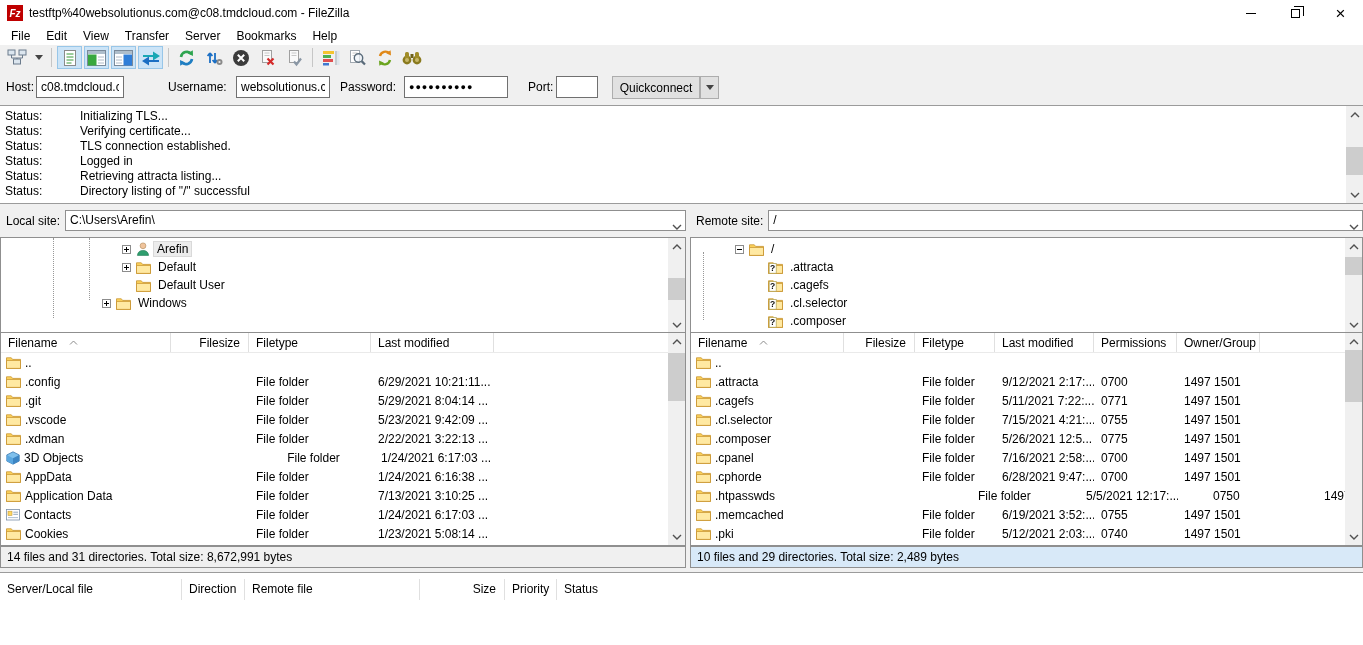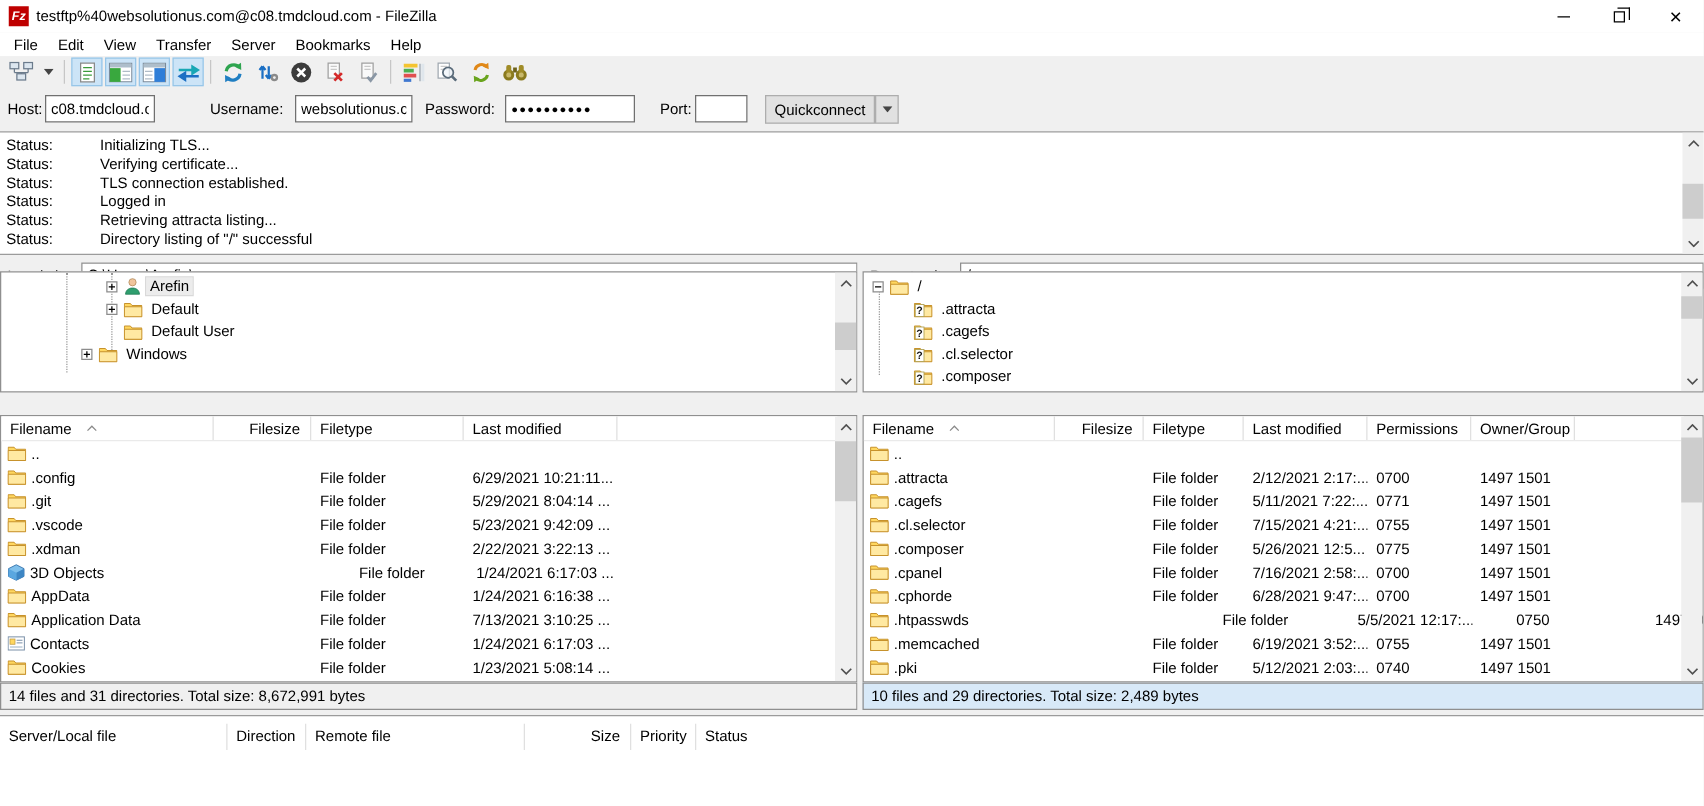--- a/index.html
+++ b/index.html
@@ -48,21 +48,21 @@
   .sb-btn { position:absolute; left:0; width:17px; height:17px; display:flex; align-items:center; justify-content:center; }
   .sb-up { top:0; } .sb-dn { bottom:0; }
   .sb-thumb { position:absolute; left:0; width:17px; background:#cdcdcd; }
 
   
   .sitebar { position:absolute; top:209px; height:23px; display:flex; align-items:center; }
   .site-label { padding:0 5px 0 6px; flex:none; }
   .combo { position:relative; flex:1; height:21px; background:#fff; border:1px solid #8f8f8f; line-height:19px; padding-left:4px; }
   .combo .chev { position:absolute; right:3px; top:6px; }
 
-  .treebox { position:absolute; top:217px; height:97px; background:#fff; border:1px solid #8f8f8f; overflow:hidden; }
+  .treebox { position:absolute; top:237px; height:97px; background:#fff; border:1px solid #8f8f8f; overflow:hidden;padding-left:37px; }
   .tree-row { position:relative; height:18px; display:flex; align-items:center; }
   .texp { width:9px; height:9px; border:1px solid #8c8c8c; background:#fff; flex:none; position:relative; }
   .texp::before { content:""; position:absolute; left:1px; right:1px; top:3px; border-top:1px solid #000; }
   .texp.plus::after { content:""; position:absolute; top:1px; bottom:1px; left:3px; border-left:1px solid #000; }
   .texp-space { width:9px; flex:none; }
   .ticon { margin:0 4px 0 5px; flex:none; display:flex; }
   .tlabel { padding:0 3px; white-space:nowrap; }
   .tlabel.sel { background:#ececec; outline:1px solid #d9d9d9; }
   .dotline-v { position:absolute; border-left:1px dotted #989898; width:0; }
 
@@ -678,21 +678,21 @@
             <span class="fic">
               <svg width="15" height="13" viewBox="0 0 15 13">
                 <path d="M.5 1.8h4.8l1.3 1.6h7.9v9H.5z" fill="#ffd75f" stroke="#c7922c" stroke-width=".8"></path>
                 <path d="M.5 4.4h14v8H.5z" fill="#ffe9a2" stroke="#c7922c" stroke-width=".8"></path>
               </svg>
             </span>
             <span>.attracta</span>
           </div>
           <div class="lcell r"></div>
           <div class="lcell">File folder</div>
-          <div class="lcell">2/12/2021 2:17:...</div>
+          <div class="lcell">9/12/2021 2:17:...</div>
           <div class="lcell">0700</div>
           <div class="lcell">1497 1501</div>
         </div>
         <div class="lrow" style="grid-template-columns: 153px 71px 80px 99px 83px 83px 1fr;">
           <div class="lcell name">
             <span class="fic">
               <svg width="15" height="13" viewBox="0 0 15 13">
                 <path d="M.5 1.8h4.8l1.3 1.6h7.9v9H.5z" fill="#ffd75f" stroke="#c7922c" stroke-width=".8"></path>
                 <path d="M.5 4.4h14v8H.5z" fill="#ffe9a2" stroke="#c7922c" stroke-width=".8"></path>
               </svg>

